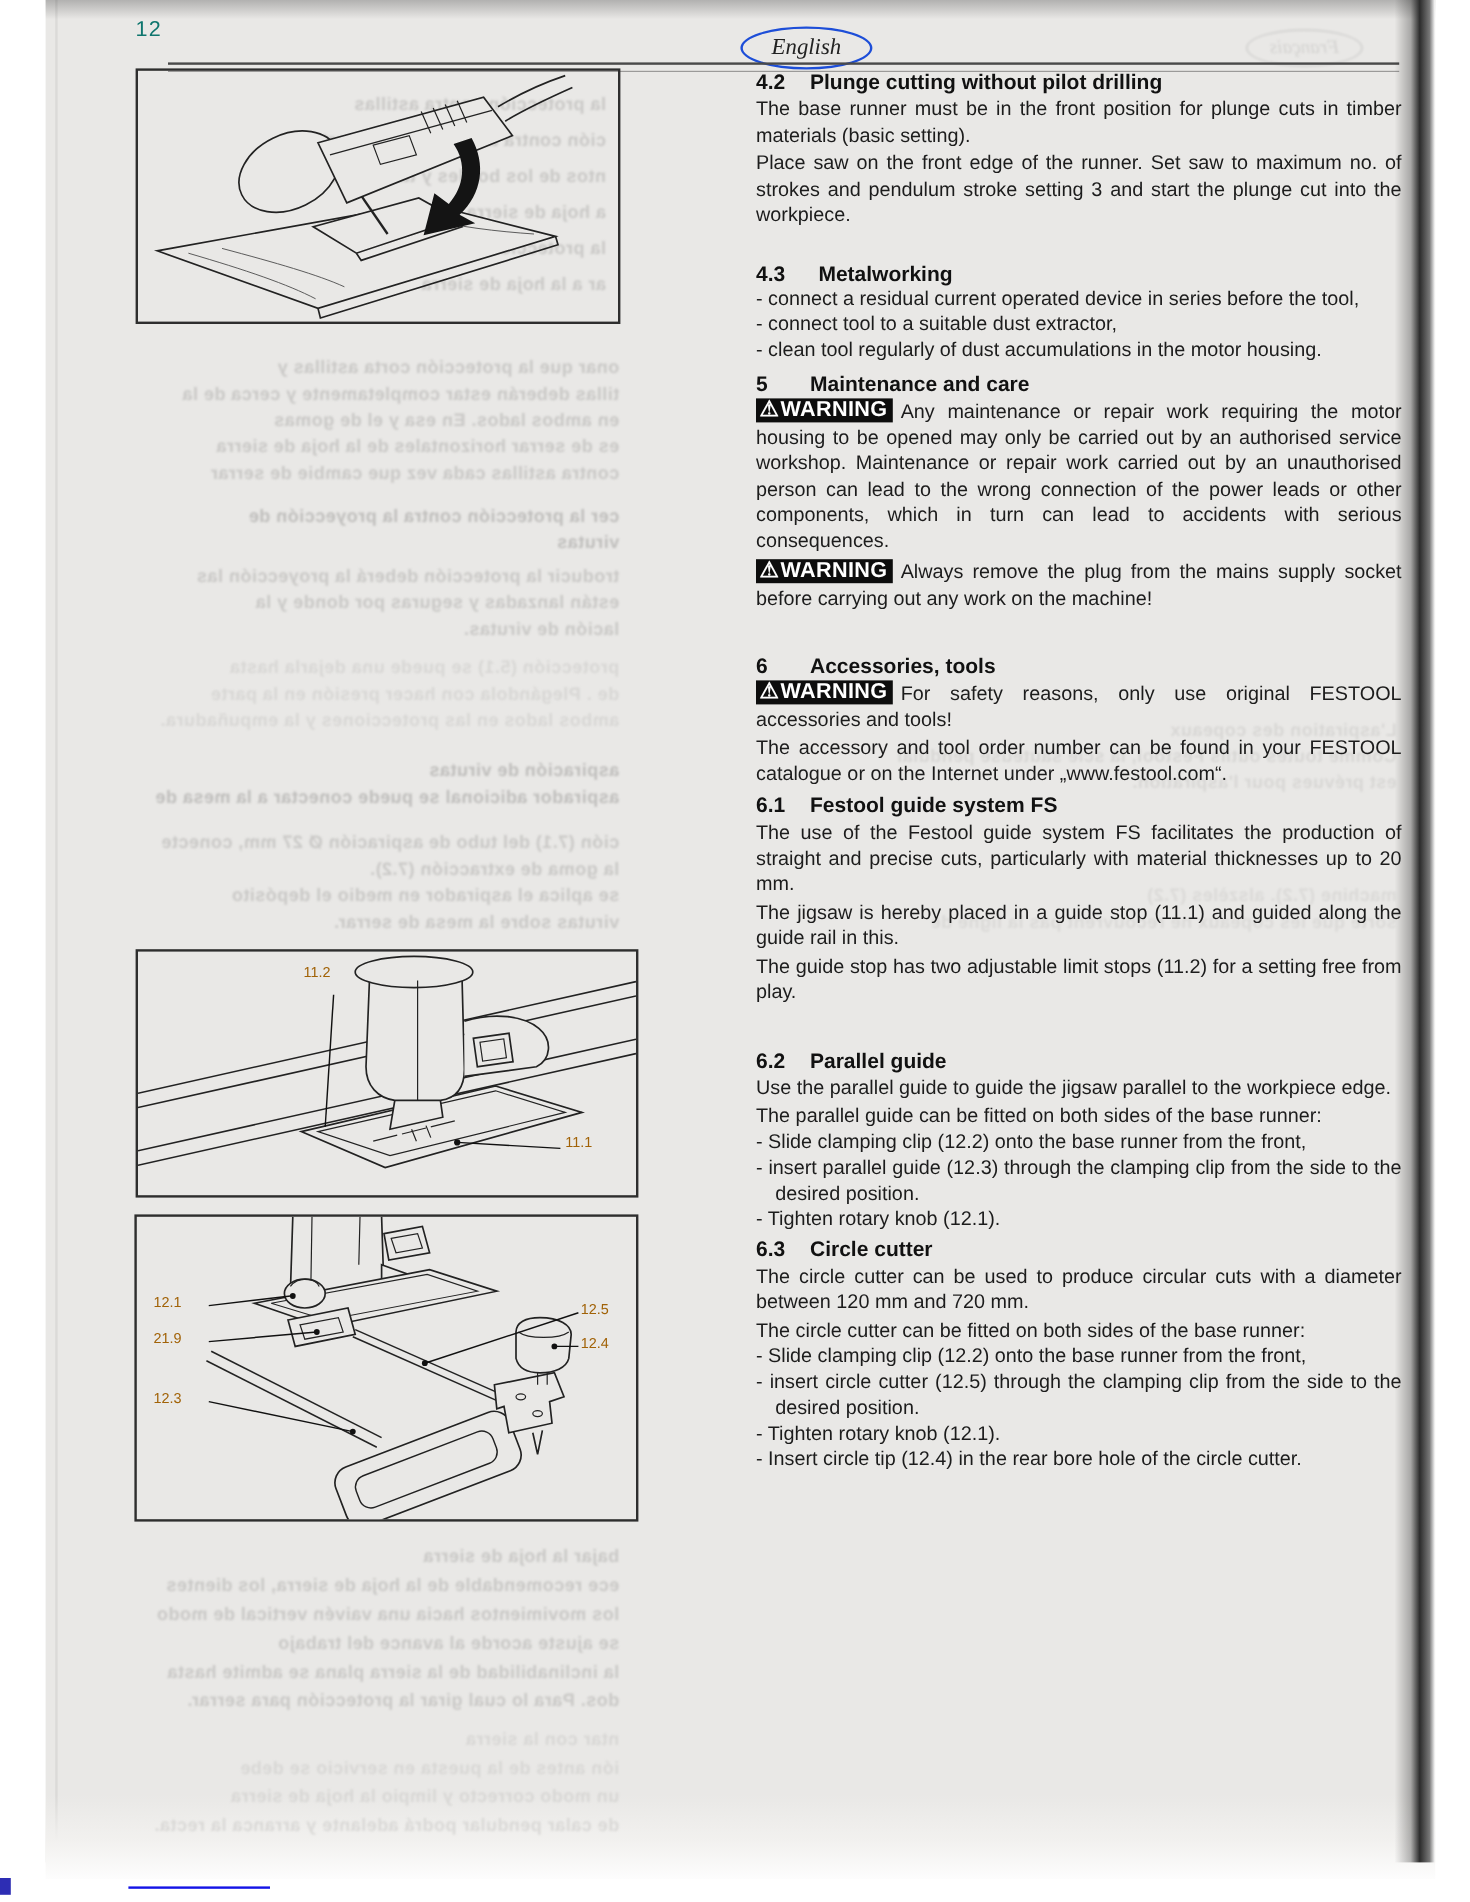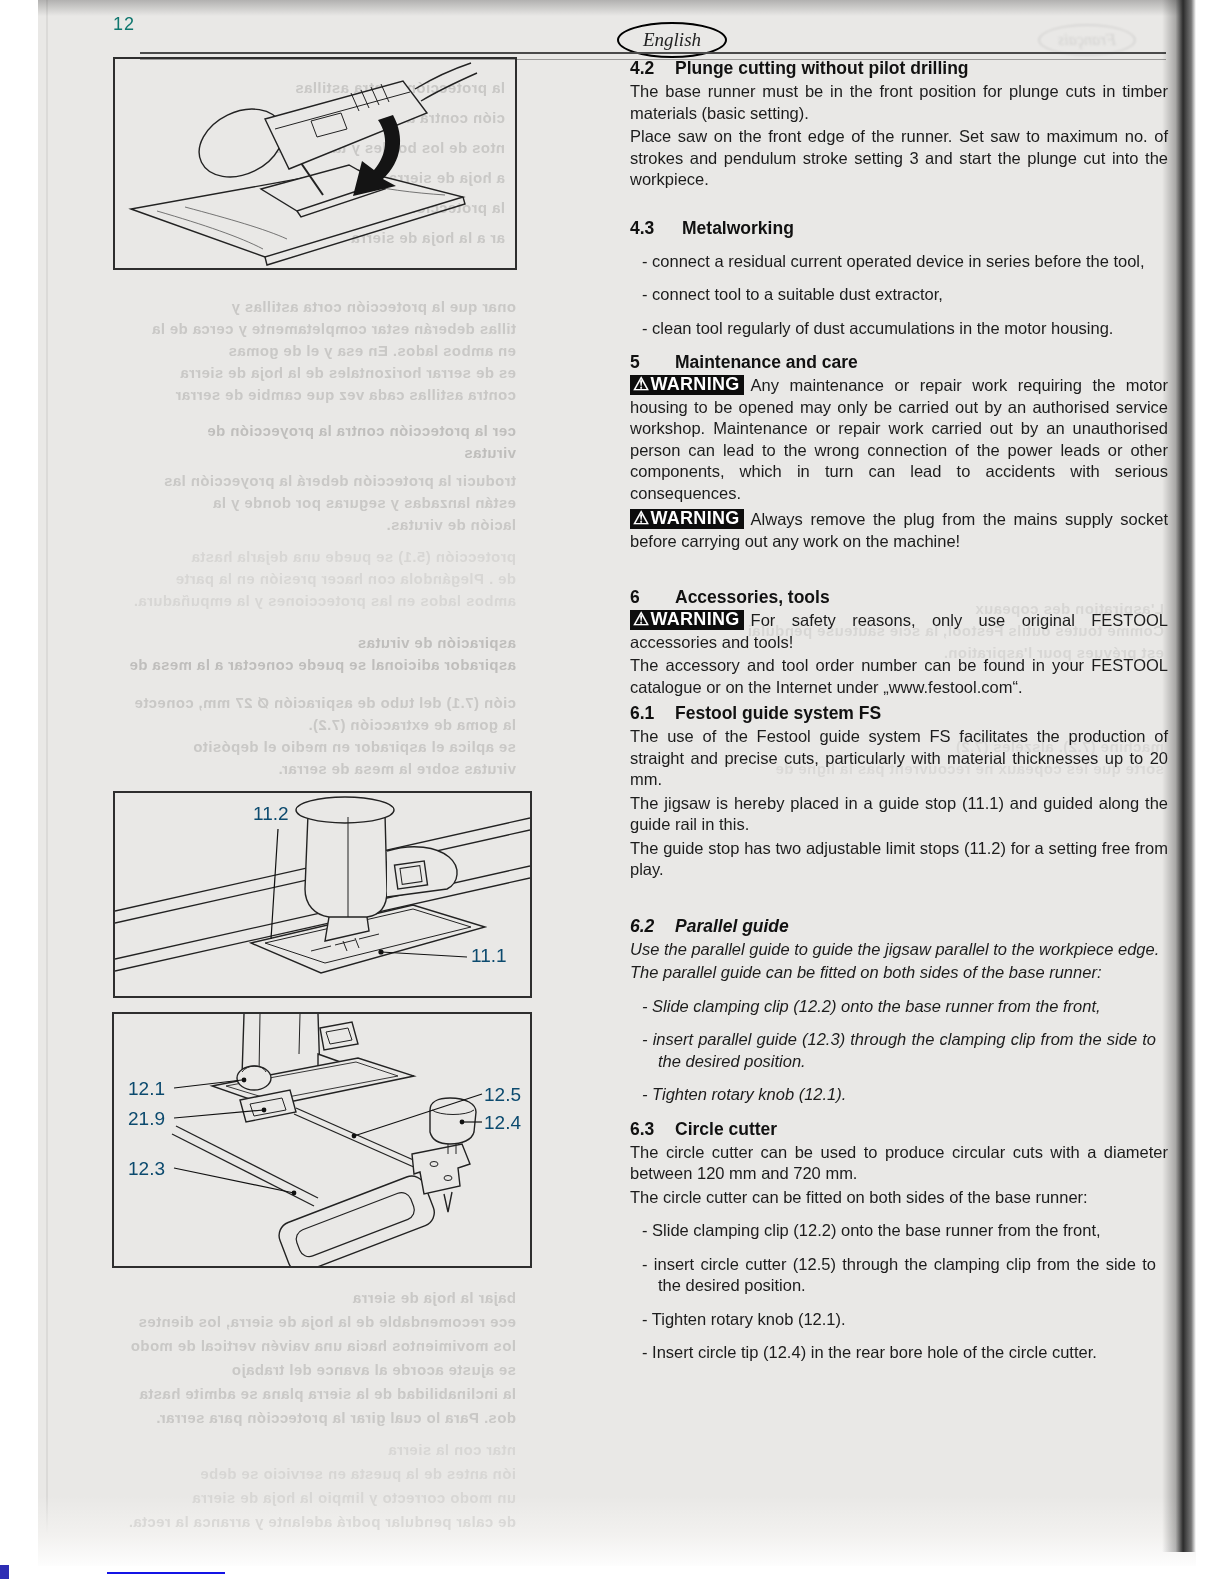--- a/index.html
+++ b/index.html
@@ -13,61 +13,61 @@
   .edge-top{position:absolute;left:38px;top:0;width:1158px;height:16px;
     background:linear-gradient(180deg, rgba(110,110,110,.45), rgba(110,110,110,0));}
   .edge-right{position:absolute;left:1162px;top:0;width:34px;height:1552px;
     background:linear-gradient(90deg, rgba(0,0,0,0) 0%, rgba(0,0,0,.28) 40%, #2c2c2c 62%, #777 86%, #fff 100%);}
   .edge-bottom{position:absolute;left:38px;top:1496px;width:1158px;height:70px;
     background:linear-gradient(180deg, rgba(233,232,230,0) 0%, #f2f1ef 55%, #fdfdfd 100%);}
   .fold-line{position:absolute;left:46px;top:0;width:2px;height:1540px;background:rgba(0,0,0,.06);}
 
   .page-number{position:absolute;left:113px;top:14px;font-size:18px;color:#0f766e;letter-spacing:1px;}
   .lang-badge{position:absolute;left:617px;top:22px;width:106px;height:32px;
-    border:2px solid #000000;border-radius:50%;display:flex;align-items:center;justify-content:center;
+    border:2px solid #1d4ed8;border-radius:50%;display:flex;align-items:center;justify-content:center;
     font-family:"Liberation Serif", serif;font-style:italic;font-size:19px;color:#222;}
   .ghost-badge{position:absolute;left:1038px;top:24px;width:94px;height:28px;
     border:2px solid rgba(0,0,0,.07);border-radius:50%;display:flex;align-items:center;justify-content:center;
     font-family:"Liberation Serif", serif;font-style:italic;font-size:16px;color:#d3d2d0;
     transform:scaleX(-1);filter:blur(1px);}
   .rule1{position:absolute;left:140px;top:52px;width:1026px;height:2px;background:#4a4a4a;}
   .rule2{position:absolute;left:140px;top:59px;width:1026px;height:1px;background:rgba(60,60,60,.45);}
 
   
   .fig{position:absolute;border:2px solid #2e2e2e;}
   #fig1{left:113px;top:57px;width:400px;height:209px;}
   #fig2{left:113px;top:791px;width:415px;height:203px;}
   #fig3{left:112px;top:1012px;width:416px;height:252px;}
   .fig svg{position:absolute;left:0;top:0;z-index:2;}
-  .fig-label{position:absolute;z-index:3;font-size:19px;color:#0c4a6e;}
+  .fig-label{position:absolute;z-index:3;font-size:12px;color:#a16207;}
 
   
   .ghost{position:absolute;color:#c9c8c6;transform:scaleX(-1);filter:blur(.7px);
     font-weight:700;font-size:15.5px;line-height:26px;white-space:pre-line;letter-spacing:.4px;z-index:1;}
   .gh-tight{line-height:22px;font-size:15px;}
   .gh-strong{color:#bfbebc;}
   .gh-soft{color:#d2d1cf;opacity:.75;}
 
   
   .col-right{position:absolute;left:630px;top:57px;width:538px;z-index:4;
     font-size:16.5px;line-height:21.5px;color:#1c1c1c;text-align:justify;}
   .sec-h{font-size:17.5px;font-weight:bold;line-height:22px;color:#111;text-align:left;}
   .h-num{display:inline-block;min-width:45px;}
   .para{margin:2px 0 0 0;}
-  .bullet{margin:12px;padding-left:16px;text-indent:-16px;}
+  .bullet{margin:0;padding-left:16px;text-indent:-16px;}
   .warn-badge{display:inline-block;background:#0d0d0d;color:#fff;font-weight:bold;
     font-size:18px;line-height:17px;padding:1px 4px 2px 3px;letter-spacing:.3px;
     margin-right:7px;vertical-align:baseline;position:relative;top:-1px;}
   .warn-badge .tri{margin-right:1px;}
   .s43{margin-top:26px;}
   .s5{margin-top:6px;}
   .s5 .warn2{margin-top:5px;}
   .s6{margin-top:34px;}
   .s61{margin-top:4px;}
-  .s62{margin-top:34px;font-style:italic;}
+  .s62{margin-top:34px;}
   .s63{margin-top:2px;}
 
   
   .blue-line{position:absolute;left:107px;top:1572px;width:118px;height:2px;background:#1414e6;}
   .blue-square{position:absolute;left:0;top:1565px;width:9px;height:14px;background:#2d2db4;}
 </style>
 </head>
 <body>
 
 <div class="page"></div>

